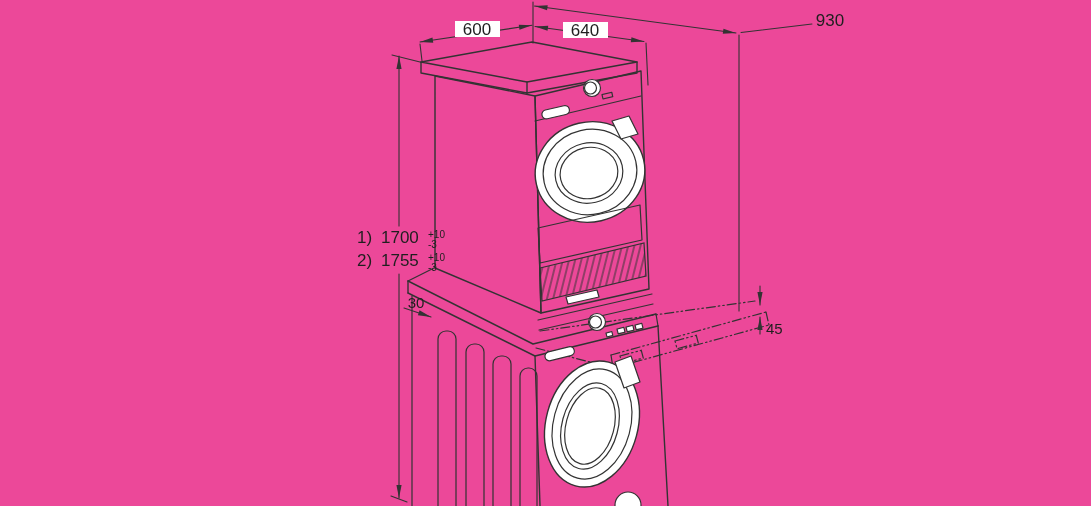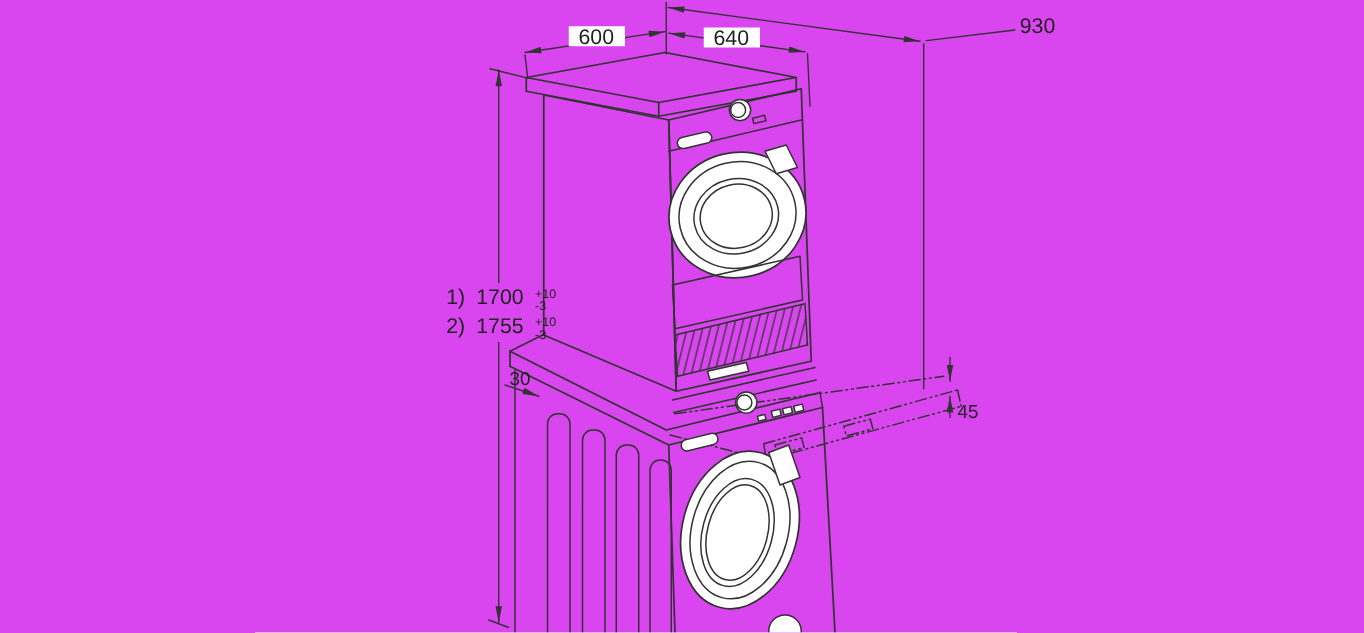--- a/index.html
+++ b/index.html
@@ -1,16 +1,16 @@
 <!DOCTYPE html>
 <html><head>
 <meta charset="utf-8">
 <style>
   html,body{margin:0;padding:0;background:#fff;}
-  #stage{position:relative;width:1091px;height:506px;background:#d946ef;overflow:hidden;
+  #stage{position:relative;width:1091px;height:506px;background:#ec4899;overflow:hidden;
          font-family:"Liberation Sans", sans-serif;}
   svg{display:block}
   text{fill:#1f1f1f;}
   .dimtxt{font-size:17px;}
   .smalltxt{font-size:15px;}
   .toltxt{font-size:10px;}
   .outline{fill:none;stroke:#333;stroke-width:1.4;stroke-linejoin:round;stroke-linecap:round;}
   .outline-w{fill:#fff;stroke:#333;stroke-width:1.4;stroke-linejoin:round;}
   .detail{fill:none;stroke:#333;stroke-width:1.2;stroke-linejoin:round;stroke-linecap:round;}
   .detail-w{fill:#fff;stroke:#333;stroke-width:1.2;stroke-linejoin:round;}

